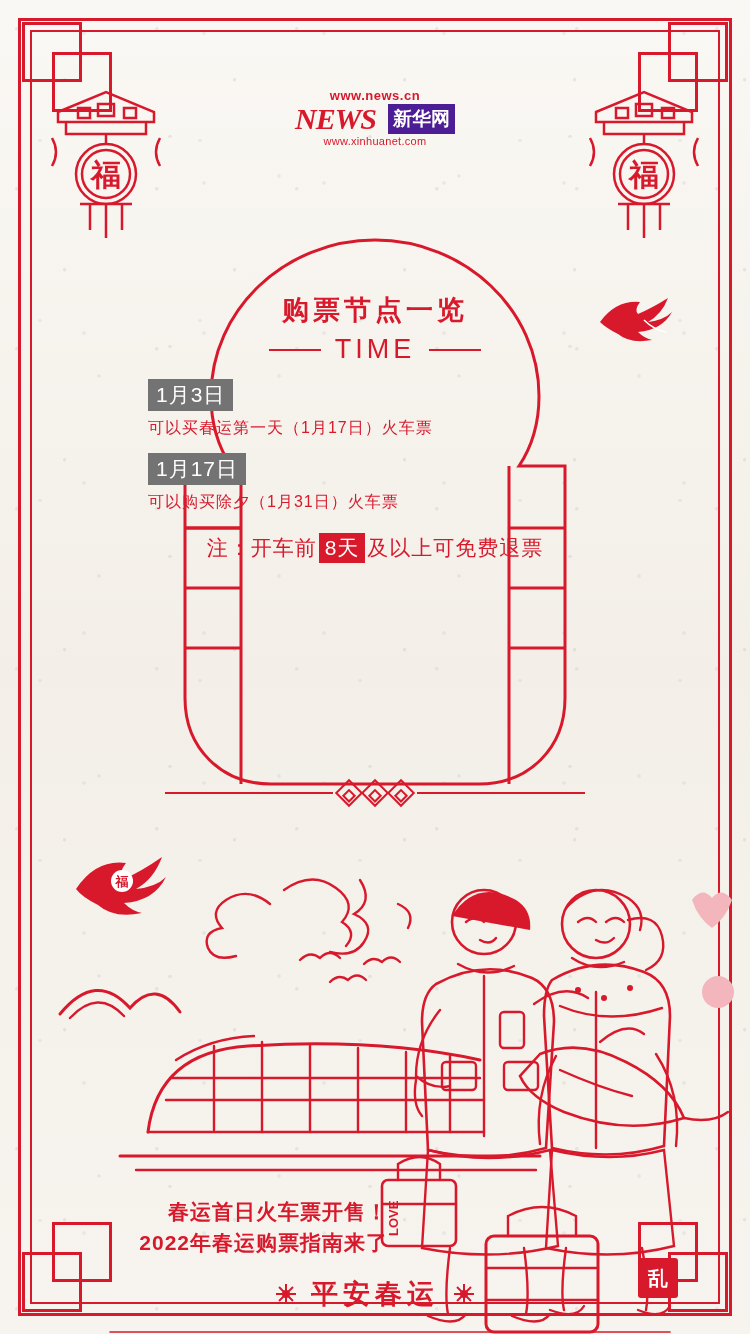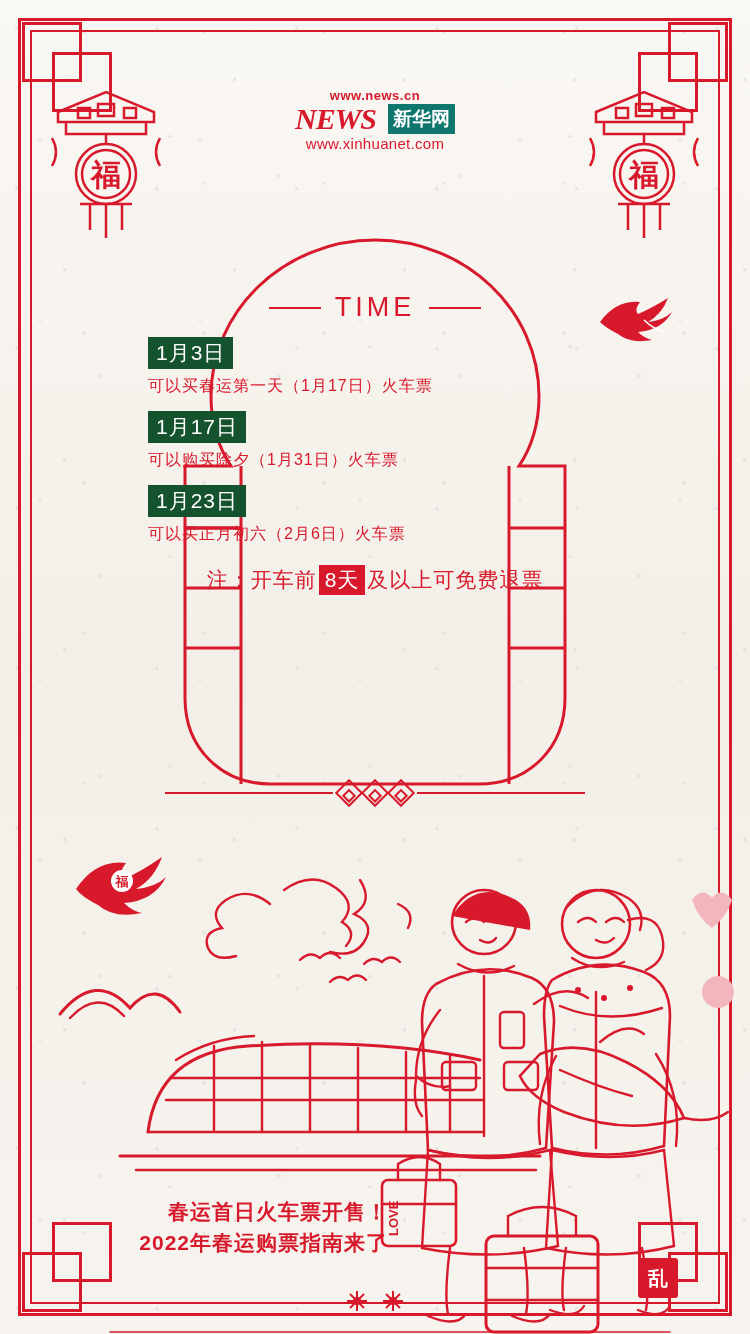--- a/index.html
+++ b/index.html
@@ -79,26 +79,26 @@
   .logo-main {
     display: flex; align-items: center; justify-content: center;
     gap: 12px; margin: 1px 0;
   }
   .logo-news {
     font-size: 30px; font-weight: bold; font-style: italic;
     letter-spacing: -1px; color: #d8192c; line-height: .95;
     font-family: "Liberation Serif", serif;
   }
   .logo-cn {
-    background: #0f766e; color: #fff;
+    background: #4c1d95; color: #fff;
     font-size: 19px; font-weight: bold; padding: 2px 5px;
     font-family: "Liberation Sans", sans-serif;
   }
   .logo-url-bot {
-    font-size: 15px; color: #d8192c; letter-spacing: .3px;
+    font-size: 11px; color: #d8192c; letter-spacing: .3px;
   }
 
   
   .lantern { position: absolute; top: 78px; width: 120px; height: 170px; }
   .lantern-left { left: 46px; }
   .lantern-right { right: 46px; }
   .lantern svg { width: 100%; height: 100%; display: block; }
 
   
   .medallion {
@@ -138,21 +138,21 @@
     font-family: "Liberation Sans", sans-serif;
     letter-spacing: 1px;
   }
   .hl {
     background: #d8192c; color: #fff; padding: 1px 6px; margin: 0 2px;
     display: inline-block;
   }
   .group { margin-top: 14px; }
   .group .tag {
     display: inline-block;
-    background: #14532d; color: #fff;
+    background: #737373; color: #fff;
     font-size: 21px; padding: 2px 8px; margin-bottom: 7px;
     letter-spacing: 1px;
   }
   .group .desc {
     font-size: 16px; color: #d8192c; letter-spacing: 1px; white-space: nowrap;
   }
   .group-left { text-align: left; padding-left: 8px; }
   .note { margin-top: 20px; font-size: 21px; letter-spacing: 1px; }
 
   
@@ -302,41 +302,38 @@
       <path d="M60 300 h56 M60 360 h56 M60 420 h56"></path>
       <path d="M116 238 v318"></path>
       <path d="M384 238 v318"></path>
       <path d="M384 300 h56 M384 360 h56 M384 420 h56"></path>
       <path d="M116 300 h-56"></path>
     </g>
   </svg>
 </div>
 
 <div class="content">
+  <div class="title-cn">购票节点一览</div>
   <div class="title-en-row">
     <span class="rule"></span>
     <span class="title-en">TIME</span>
     <span class="rule"></span>
   </div>
 
 
   <div class="group group-left">
     <div class="tag">1月3日</div>
     <div class="desc">可以买春运第一天（1月17日）火车票</div>
   </div>
 
   <div class="group group-left">
     <div class="tag">1月17日</div>
     <div class="desc">可以购买除夕（1月31日）火车票</div>
   </div>
 
-  <div class="group group-left">
-    <div class="tag">1月23日</div>
-    <div class="desc">可以买正月初六（2月6日）火车票</div>
-  </div>
 
   <div class="line note">
     <span>注：开车前</span><span class="hl">8天</span><span>及以上可免费退票</span>
   </div>
 </div>
 
 <div class="divider">
   <span class="dline"></span>
   <span class="coin"></span>
   <span class="coin"></span>
@@ -445,20 +442,21 @@
     <svg viewBox="0 0 22 22">
       <g stroke="#d8192c" stroke-width="2" fill="none">
         <line x1="11" y1="1" x2="11" y2="21"></line>
         <line x1="1" y1="11" x2="21" y2="11"></line>
         <line x1="4" y1="4" x2="18" y2="18"></line>
         <line x1="18" y1="4" x2="4" y2="18"></line>
         <circle cx="11" cy="11" r="3"></circle>
       </g>
     </svg>
   </span>
+  <span class="tagline-text">平安春运</span>
   <span class="flower">
     <svg viewBox="0 0 22 22">
       <g stroke="#d8192c" stroke-width="2" fill="none">
         <line x1="11" y1="1" x2="11" y2="21"></line>
         <line x1="1" y1="11" x2="21" y2="11"></line>
         <line x1="4" y1="4" x2="18" y2="18"></line>
         <line x1="18" y1="4" x2="4" y2="18"></line>
         <circle cx="11" cy="11" r="3"></circle>
       </g>
     </svg>

